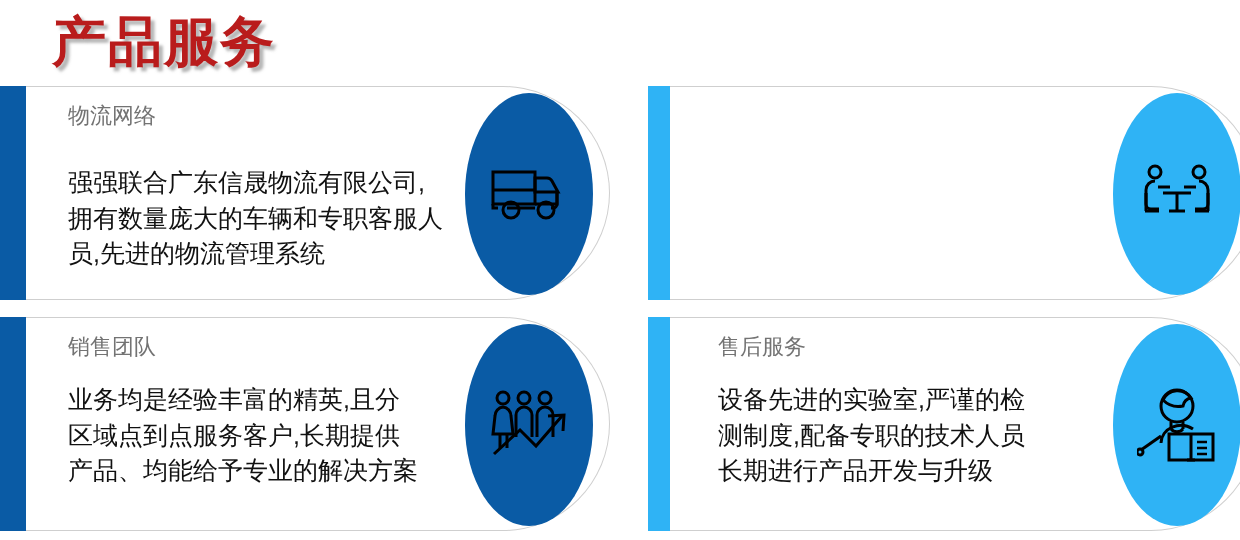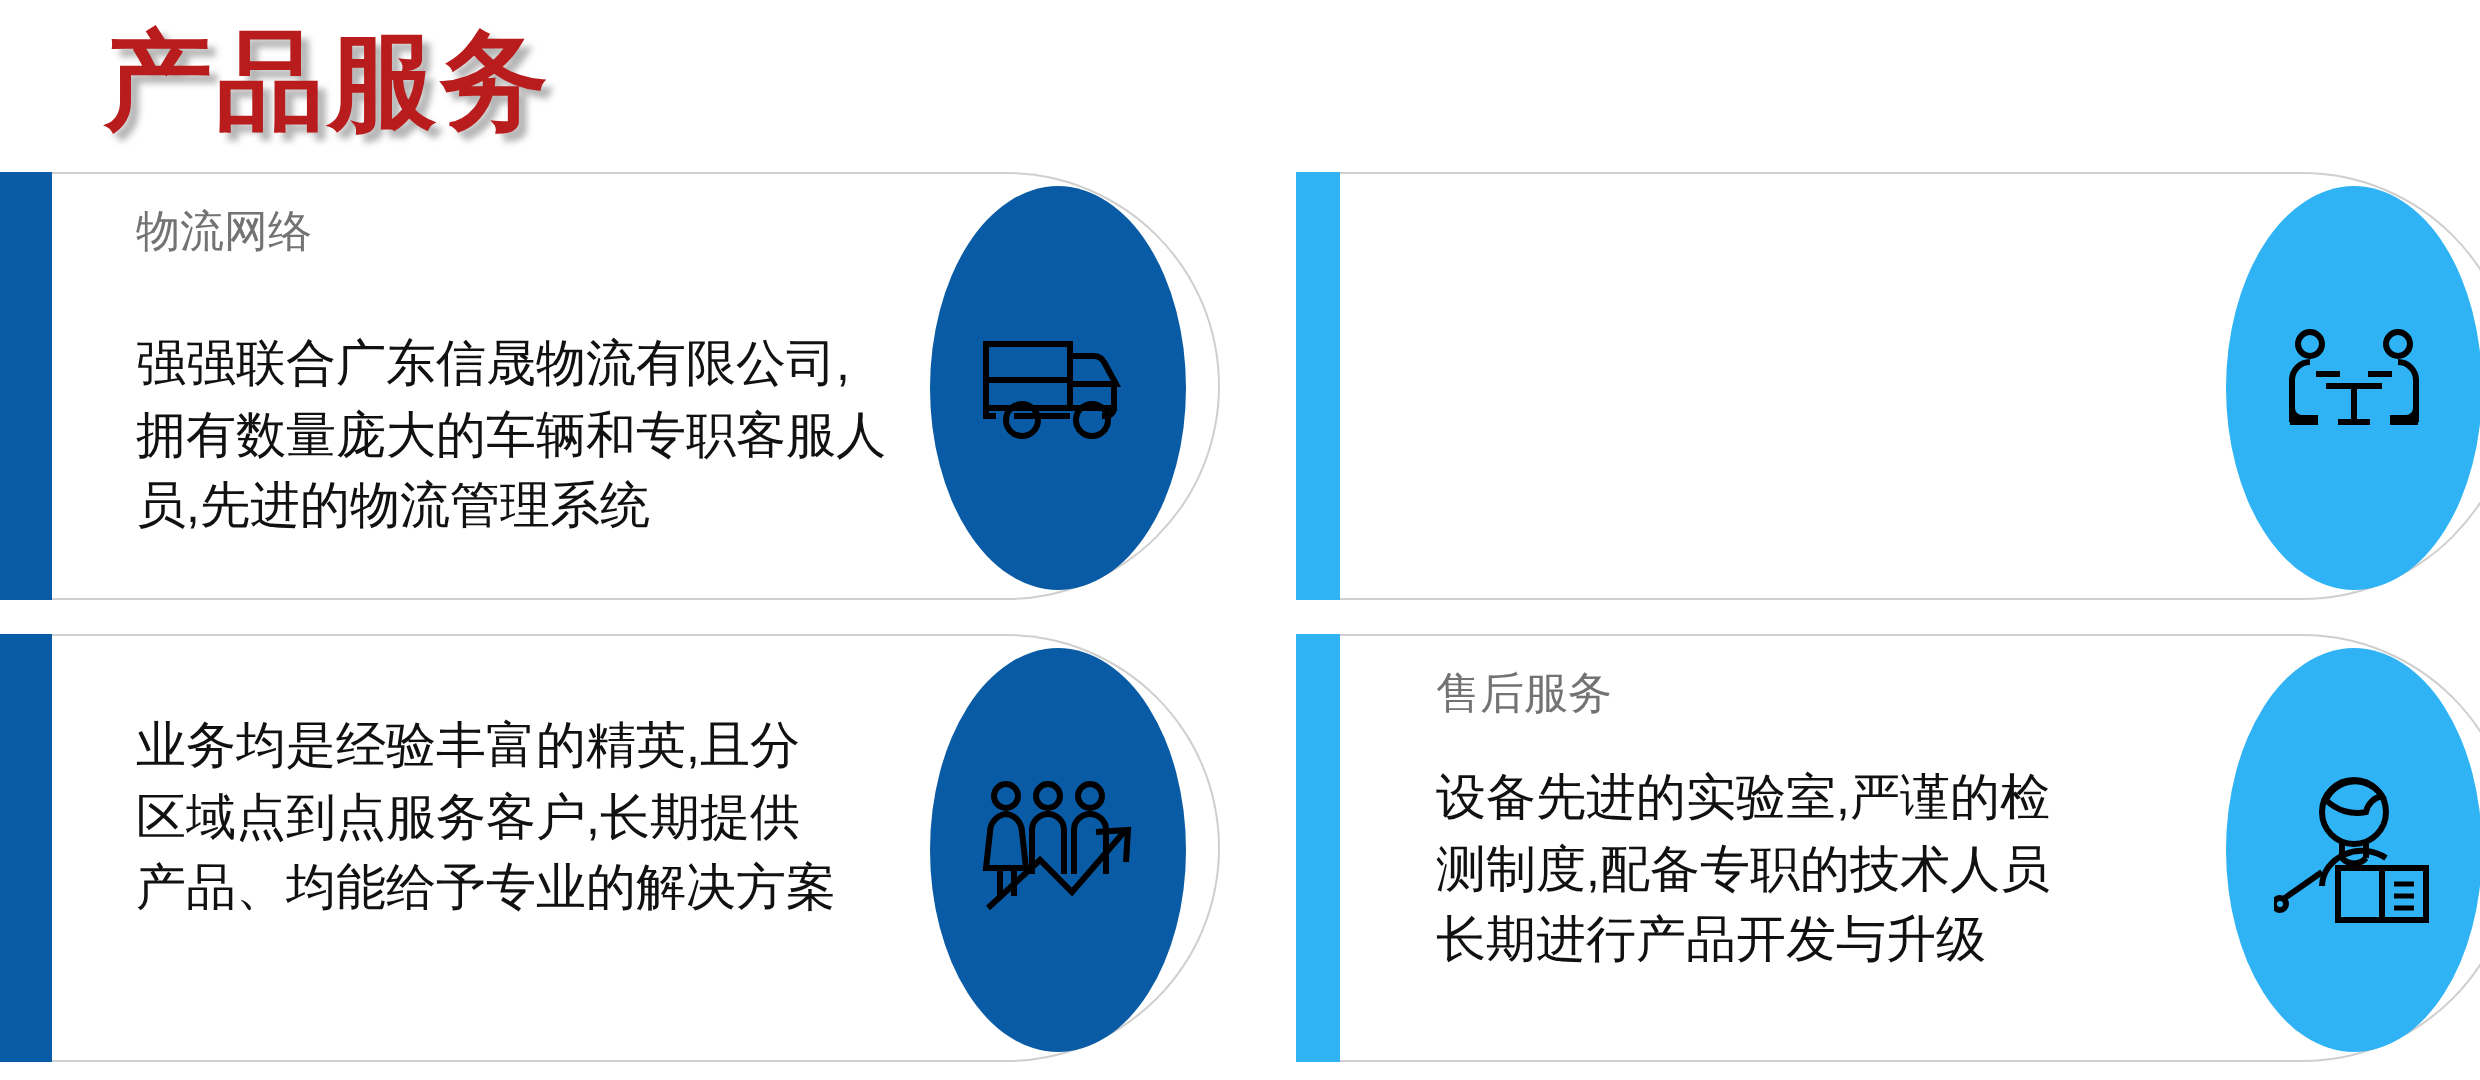--- a/index.html
+++ b/index.html
@@ -168,20 +168,21 @@
           </svg>
         </span>
       </div>
     </div>
   </div>
 
   <div class="card r1 c0">
     <div class="accent-bar" style="background: rgb(10, 91, 165);"></div>
     <div class="card-body">
       <div class="card-text">
+        <div class="card-title">销售团队</div>
         <div class="card-desc">业务均是经验丰富的精英,且分
 区域点到点服务客户,长期提供
 产品、均能给予专业的解决方案</div>
       </div>
       <div class="medallion" style="background: rgb(10, 91, 165);">
         <span>
           <svg width="82" height="70" viewBox="0 0 82 70" fill="none">
             <circle cx="15" cy="8" r="6" stroke="#000" stroke-width="3" fill="none"></circle>
             <circle cx="36" cy="8" r="6" stroke="#000" stroke-width="3" fill="none"></circle>
             <circle cx="57" cy="8" r="6" stroke="#000" stroke-width="3" fill="none"></circle>

